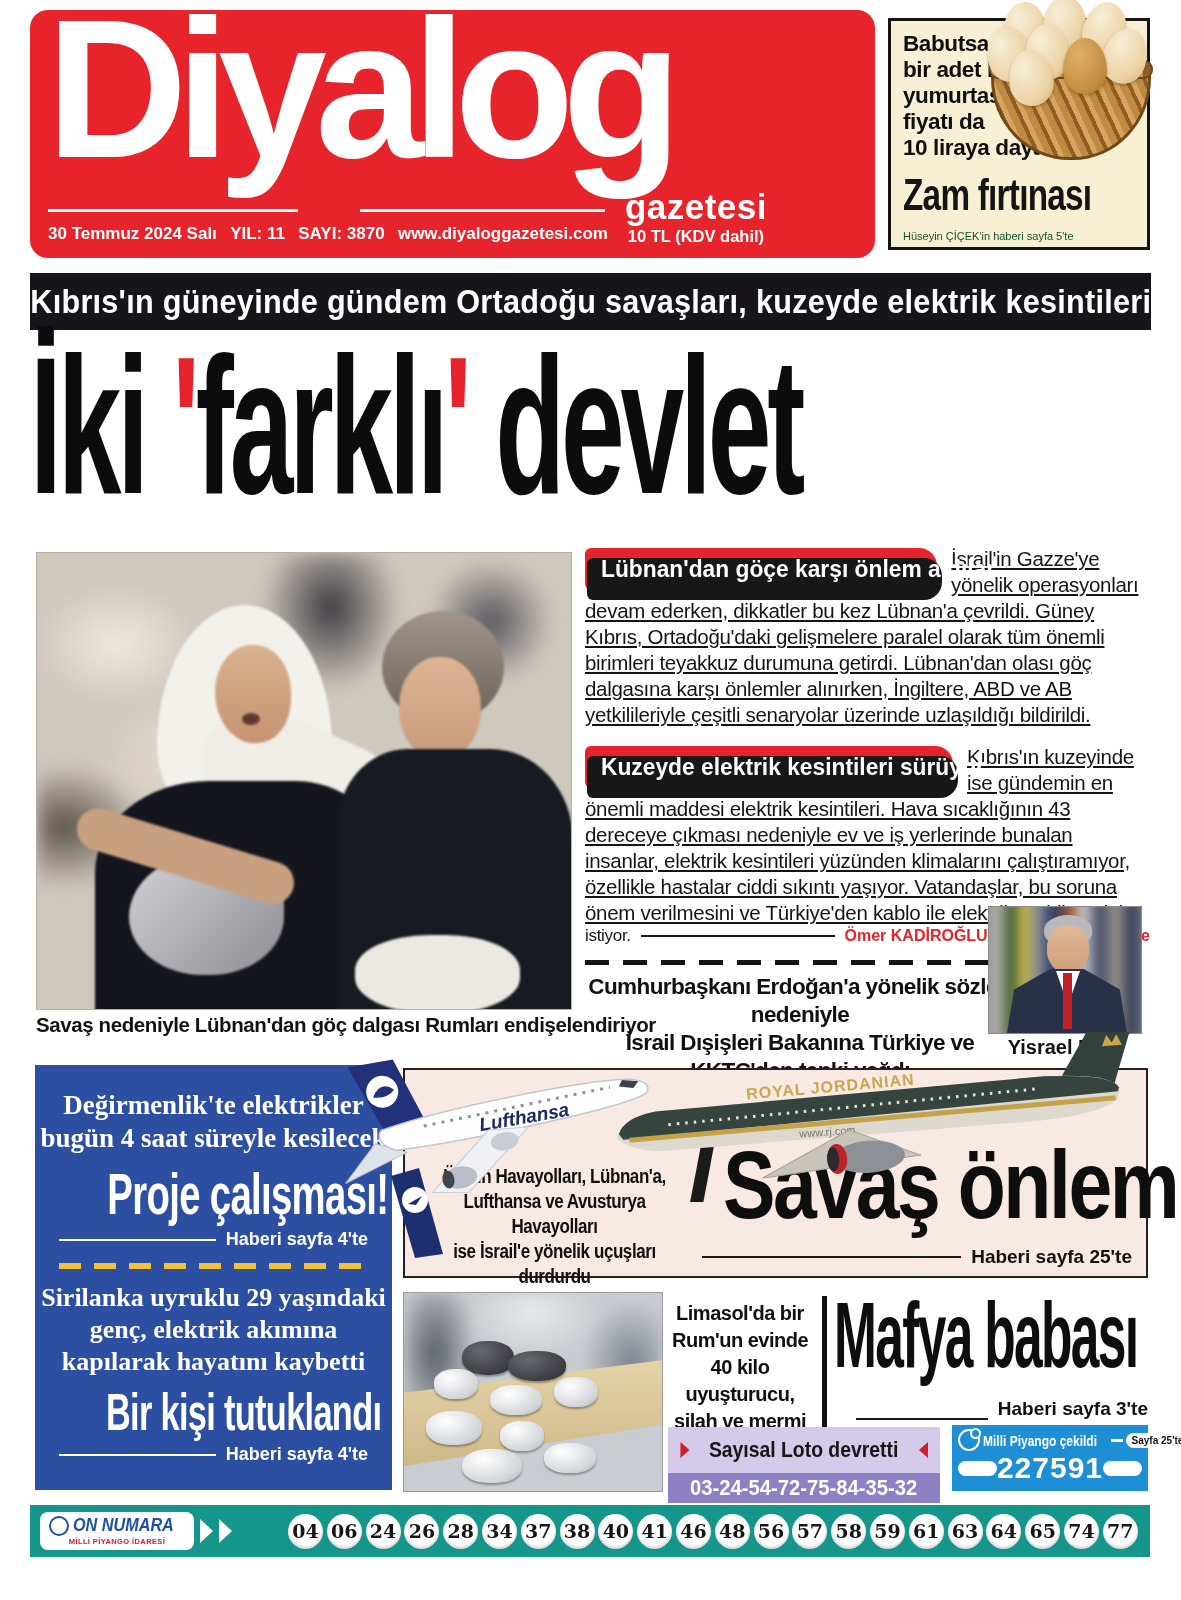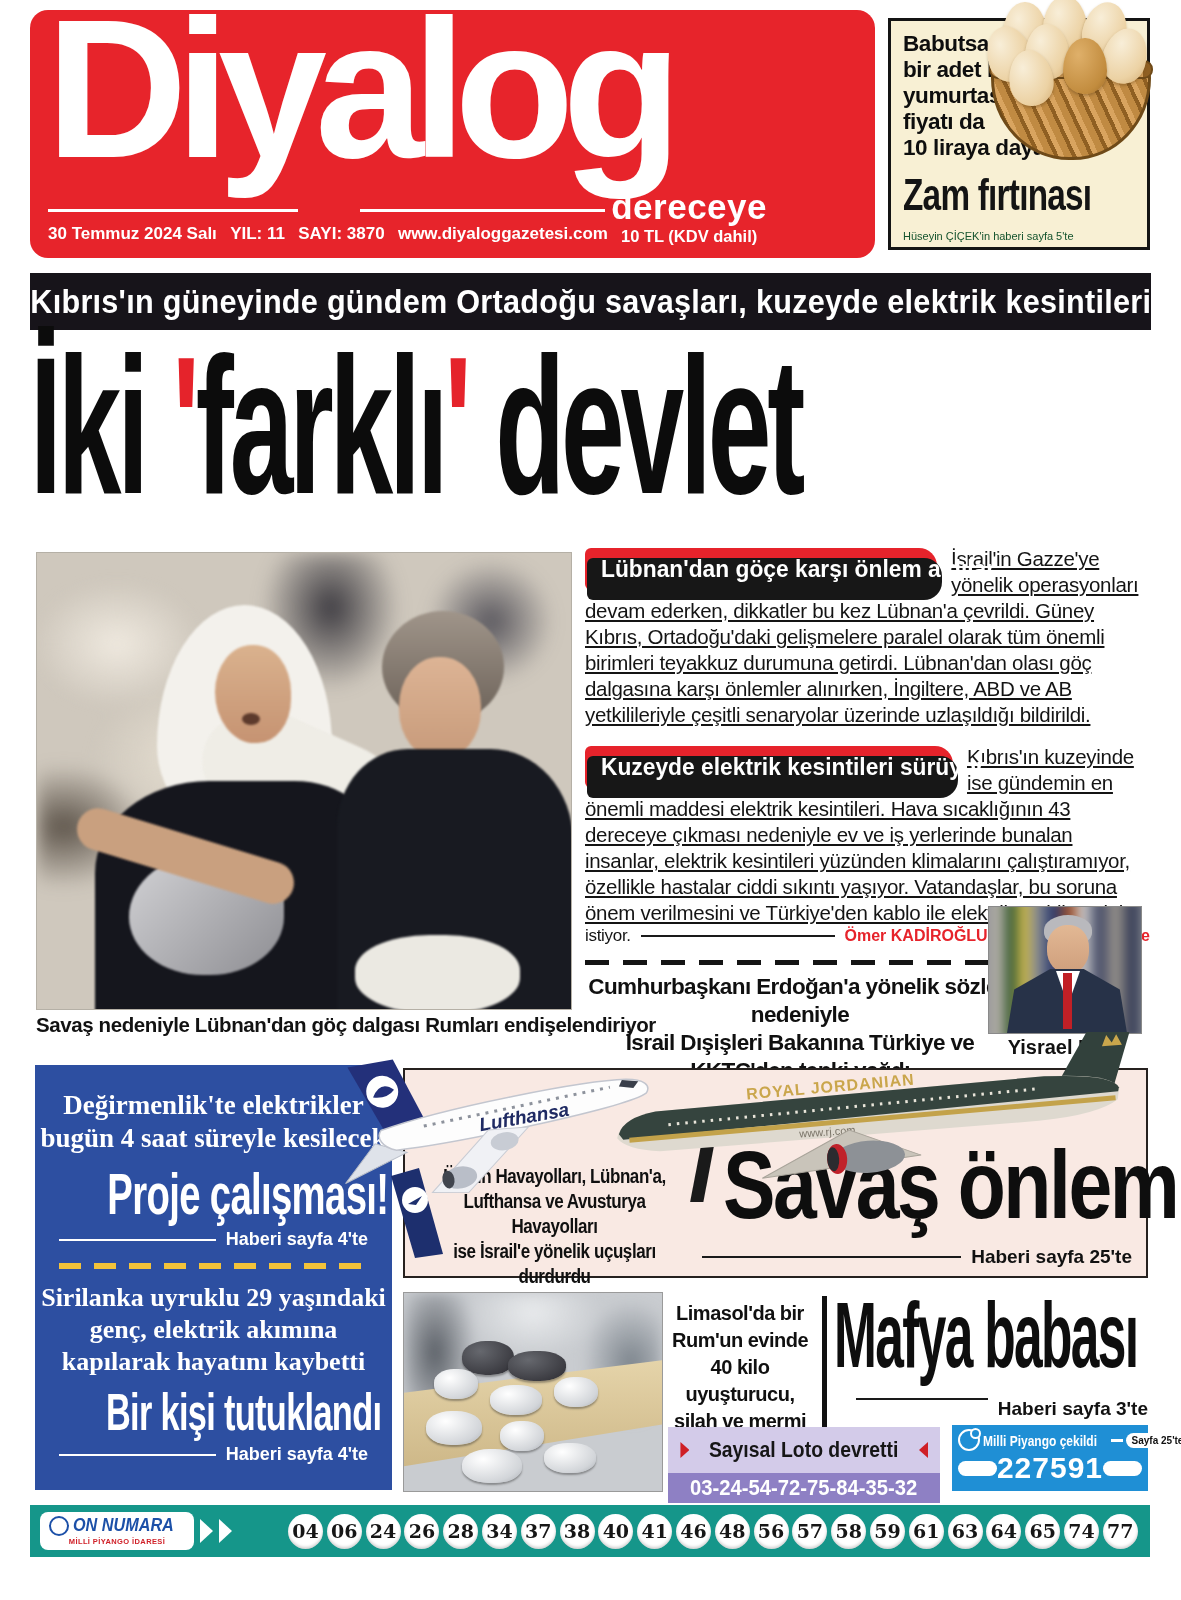--- a/index.html
+++ b/index.html
@@ -149,21 +149,21 @@
      filter:blur(6px);}
   .dp-table{position:absolute;left:-12%;top:32%;width:124%;height:58%;
             background:linear-gradient(#e6d5ab,#cdb787);clip-path:polygon(0 35%,100% 0,100% 55%,0 100%);}
   .pkg{position:absolute;width:44px;height:30px;border-radius:45%;
        background:radial-gradient(at 35% 30%,#ffffff,#d2d5d9 70%,#a8acb2);box-shadow:0 2px 2px rgba(40,40,40,.4);}
   .pkg-dark{background:radial-gradient(at 35% 30%,#66686e,#3a3a40 75%,#27272b);}
   .mafya-kicker{left:664px;top:1300px;width:152px;text-align:center;font-weight:bold;font-size:20px;
                 line-height:27px;letter-spacing:-.5px;color:#101010;}
   .mafya-bar{left:822px;top:1296px;width:5px;height:152px;background:#111;}
   .mafya-headline{left:834px;top:1286px;font-size:92px;font-weight:bold;line-height:98px;letter-spacing:-3px;color:#0e0e0e;}
-  .mafya-ref{left:856px;top:1398px;width:292px;display:flex;align-items:flex-start;gap:10px;}
+  .mafya-ref{left:856px;top:1398px;width:292px;display:flex;align-items:flex-end;gap:10px;}
 
   
   .loto-box{left:668px;top:1427px;width:272px;height:64px;}
   .loto-top{height:46px;background:#d3cbe9;display:flex;align-items:center;justify-content:center;gap:7px;}
   .loto-title{font-size:22px;font-weight:bold;color:#161616;}
   .chev{width:9px;height:16px;background:#cf1f26;clip-path:polygon(0 0,100% 50%,0 100%);}
   .chev-l{transform:scaleX(-1);}
   .loto-bottom{height:30px;background:#8e80c4;color:#fff;font-weight:bold;font-size:22px;line-height:30px;text-align:center;}
 
   .milli-box{left:952px;top:1425px;width:196px;height:66px;background:#1f8fd5;box-sizing:border-box;padding:4px 6px 0;}
@@ -201,21 +201,21 @@
     <div class="mast-title">Diyalog</div>
     <div class="mast-rule mr1"></div>
     <div class="mast-rule mr2"></div>
     <div class="mast-info">
       <span>30 Temmuz 2024 Salı</span>
       <span>YIL: 11</span>
       <span>SAYI: 3870</span>
       <span>www.diyaloggazetesi.com</span>
     </div>
     <div class="gaz-stack">
-      <div class="gaz">dereceye</div>
+      <div class="gaz">gazetesi</div>
       <div class="price">10 TL (KDV dahil)</div>
     </div>
   </div>
 
   <div class="abs promo">
     <div class="promo-kicker pre">Babutsa gibi
 bir adet köy
 yumurtasının
 fiyatı da
 10 liraya dayandı</div>

